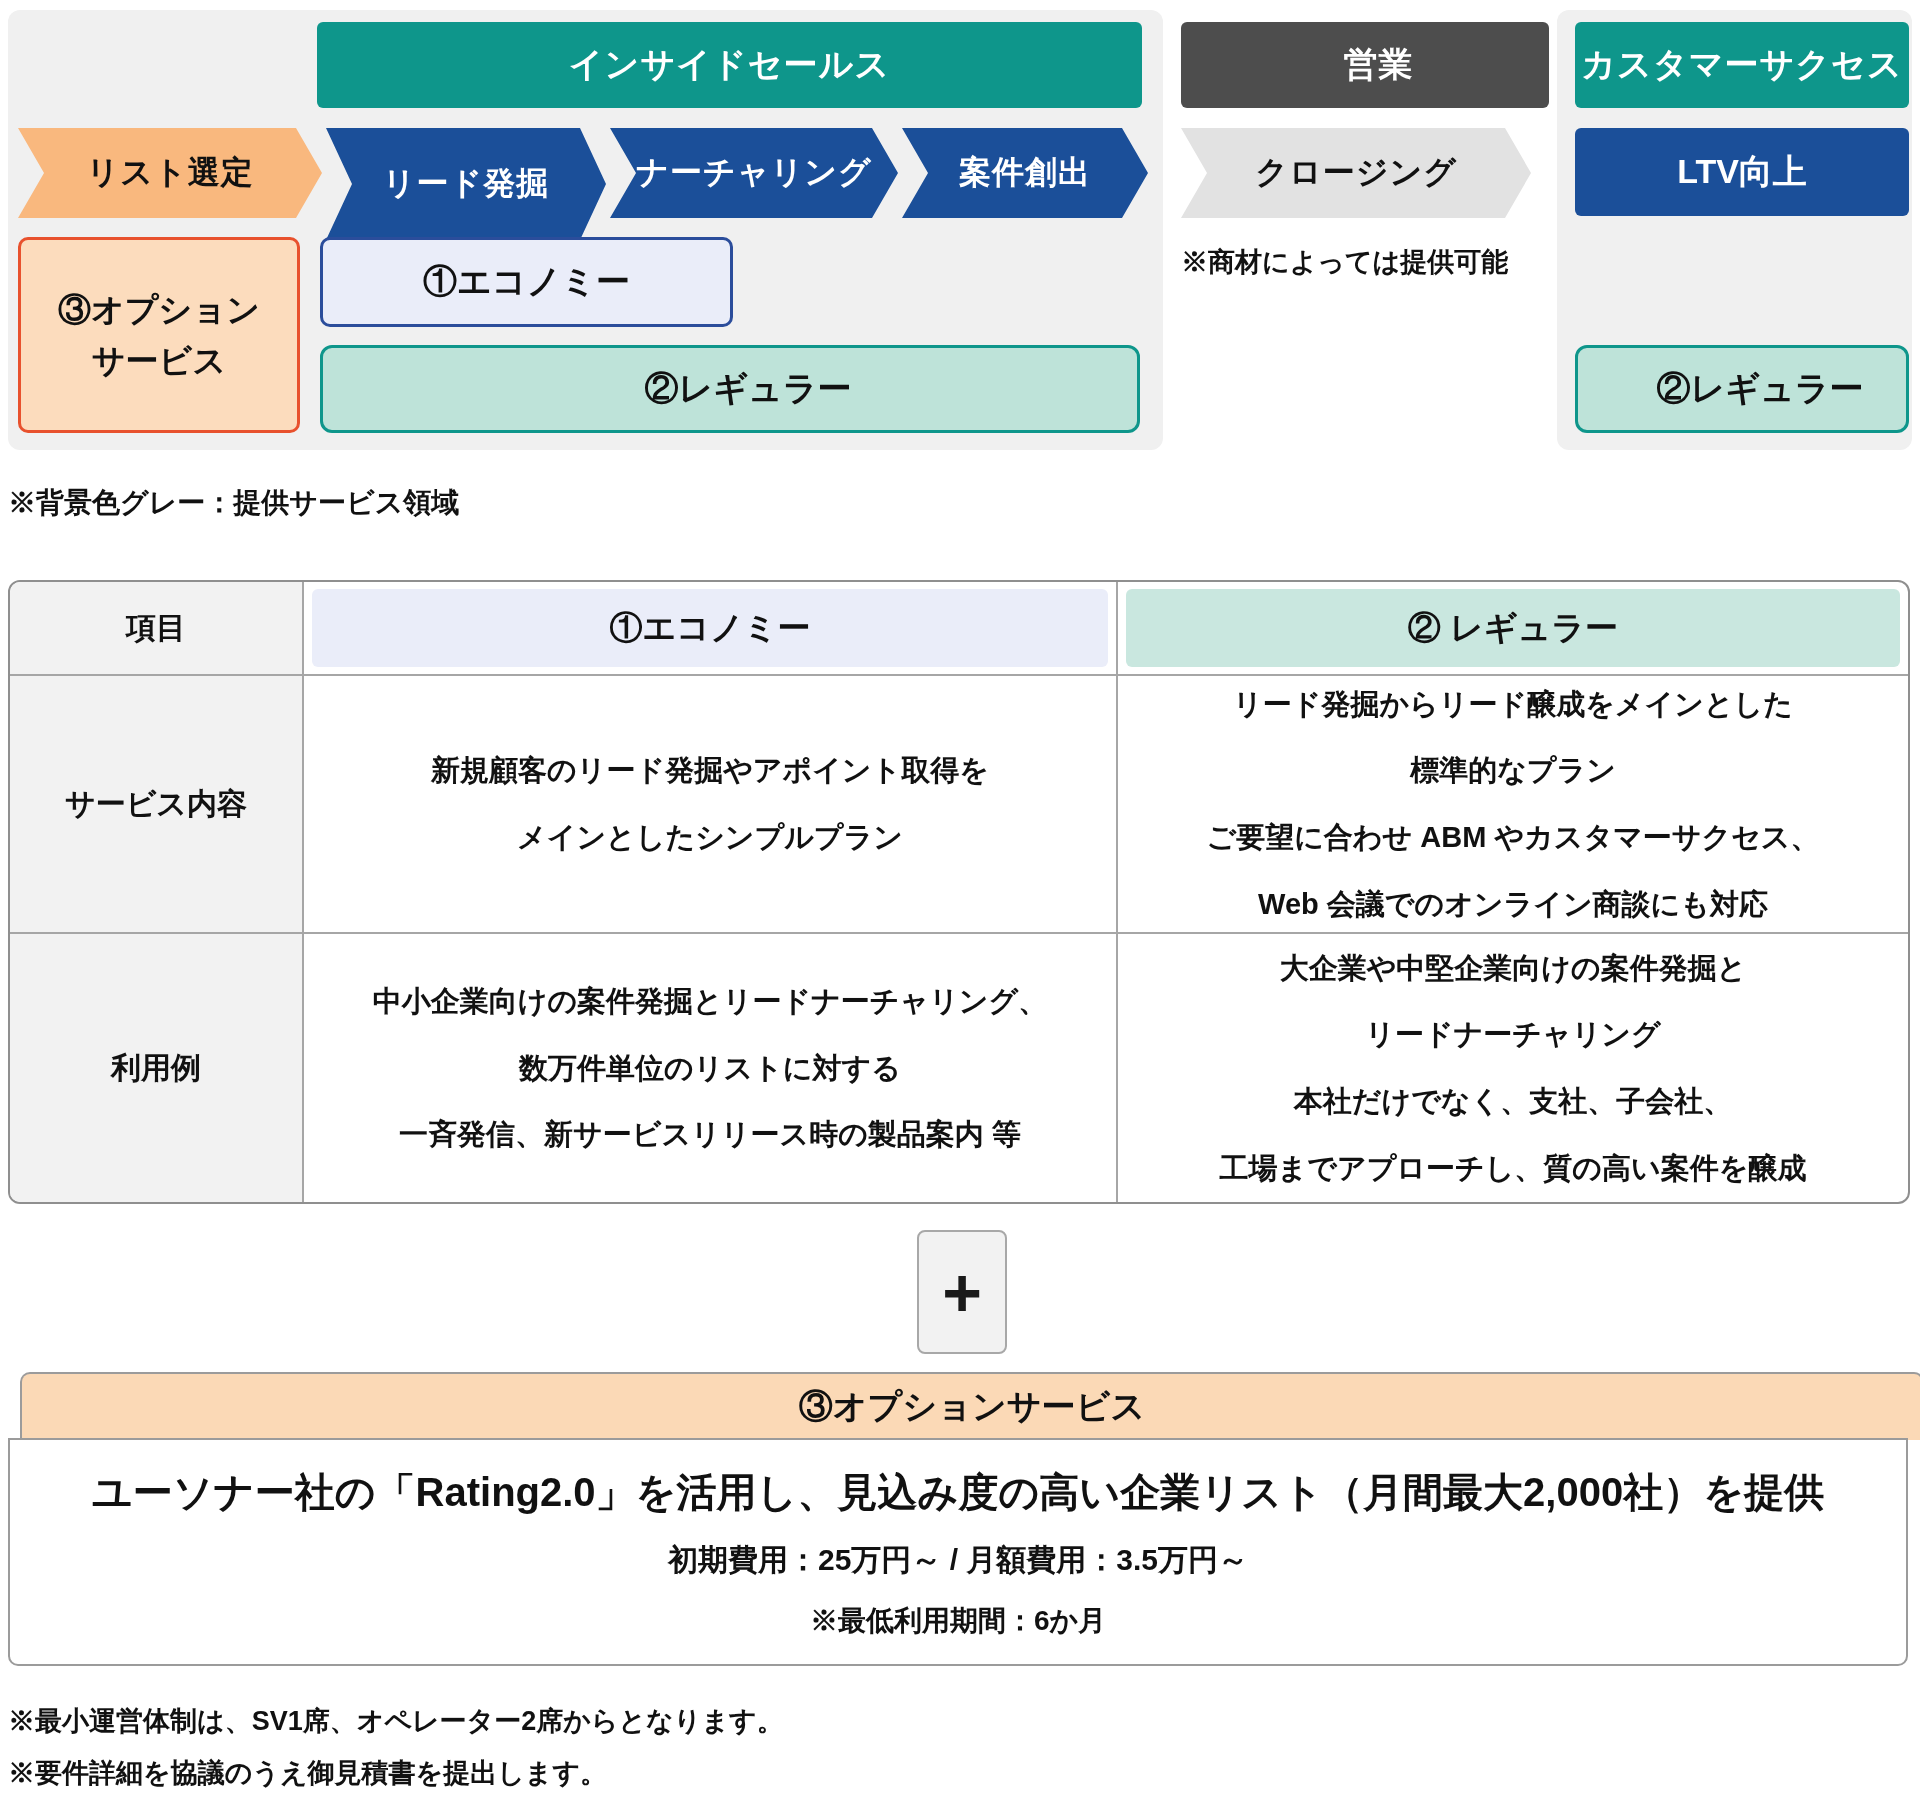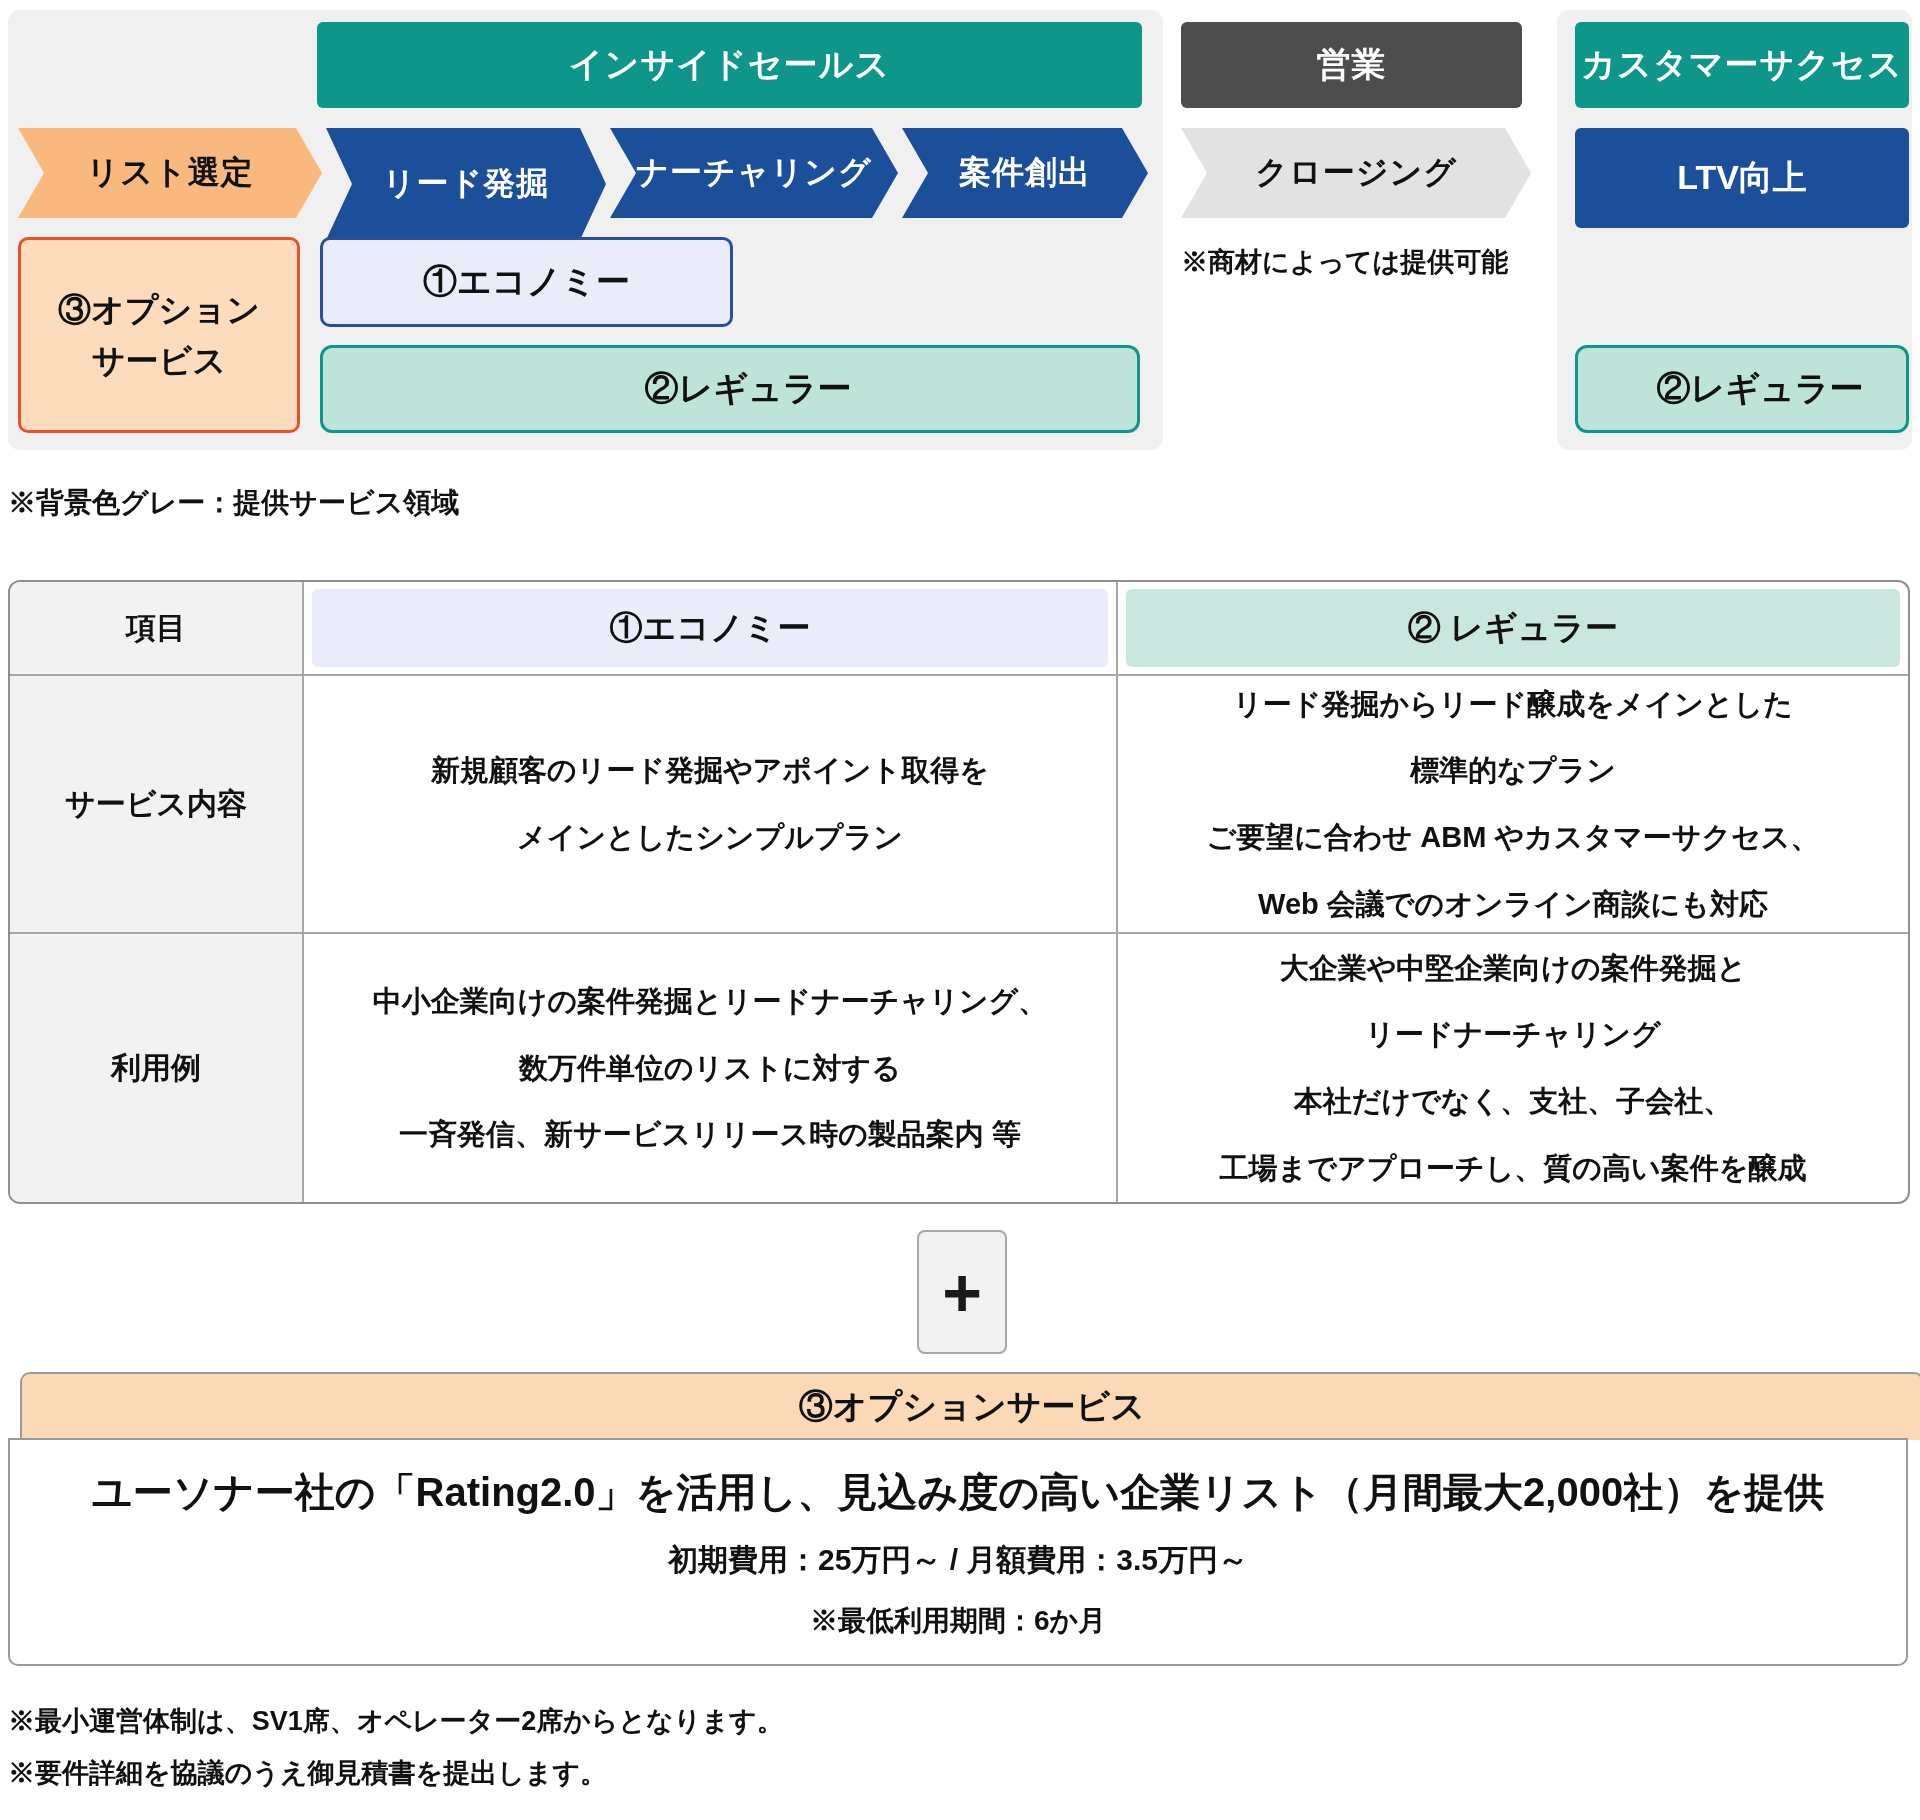--- a/index.html
+++ b/index.html
@@ -88,29 +88,29 @@
 </style>
 </head>
 <body>
 
 <div class="canvas">
 
   <div class="abs panel" style="left:8px; top:10px; width:1155px; height:440px;"></div>
   <div class="abs panel" style="left:1557px; top:10px; width:355px; height:440px;"></div>
 
   <div class="abs lane teal" style="left:317px; top:22px; width:825px; height:86px;">インサイドセールス</div>
-  <div class="abs lane dark" style="left:1181px; top:22px; width:341px; height:86px;">営業</div>
+  <div class="abs lane dark" style="left:1181px; top:22px; width:341px; height:86px;padding-left:27px;">営業</div>
   <div class="abs lane teal" style="left:1575px; top:22px; width:334px; height:86px;">カスタマーサクセス</div>
 
   <div class="abs arrow orange" style="left:18px; top:128px; width:304px; height:90px;">リスト選定</div>
   <div class="abs arrow navy" style="left:326px; top:128px; width:280px; height:112px;">リード発掘</div>
   <div class="abs arrow navy" style="left:610px; top:128px; width:288px; height:90px;">ナーチャリング</div>
   <div class="abs arrow navy" style="left:902px; top:128px; width:246px; height:90px;">案件創出</div>
   <div class="abs arrow gray" style="left:1181px; top:128px; width:350px; height:90px;">クロージング</div>
-  <div class="abs ltv" style="left:1575px; top:128px; width:334px; height:100px;text-align:center;">LTV向上</div>
+  <div class="abs ltv" style="left:1575px; top:128px; width:334px; height:88px;text-align:center;">LTV向上</div>
 
   <div class="abs note" style="left:1181px; top:244px;">※商材によっては提供可能</div>
 
   <div class="abs optbox" style="left:18px; top:237px; width:282px; height:196px; box-sizing:border-box;">
     <span>③オプション</span>
     <span>サービス</span>
   </div>
   <div class="abs ecobox" style="left:320px; top:237px; width:413px; height:90px; box-sizing:border-box;">①エコノミー</div>
   <div class="abs regbox" style="left:320px; top:345px; width:820px; height:88px; box-sizing:border-box;">②レギュラー</div>
   <div class="abs regbox" style="left:1575px; top:345px; width:334px; height:88px; box-sizing:border-box;">②レギュラー</div>

